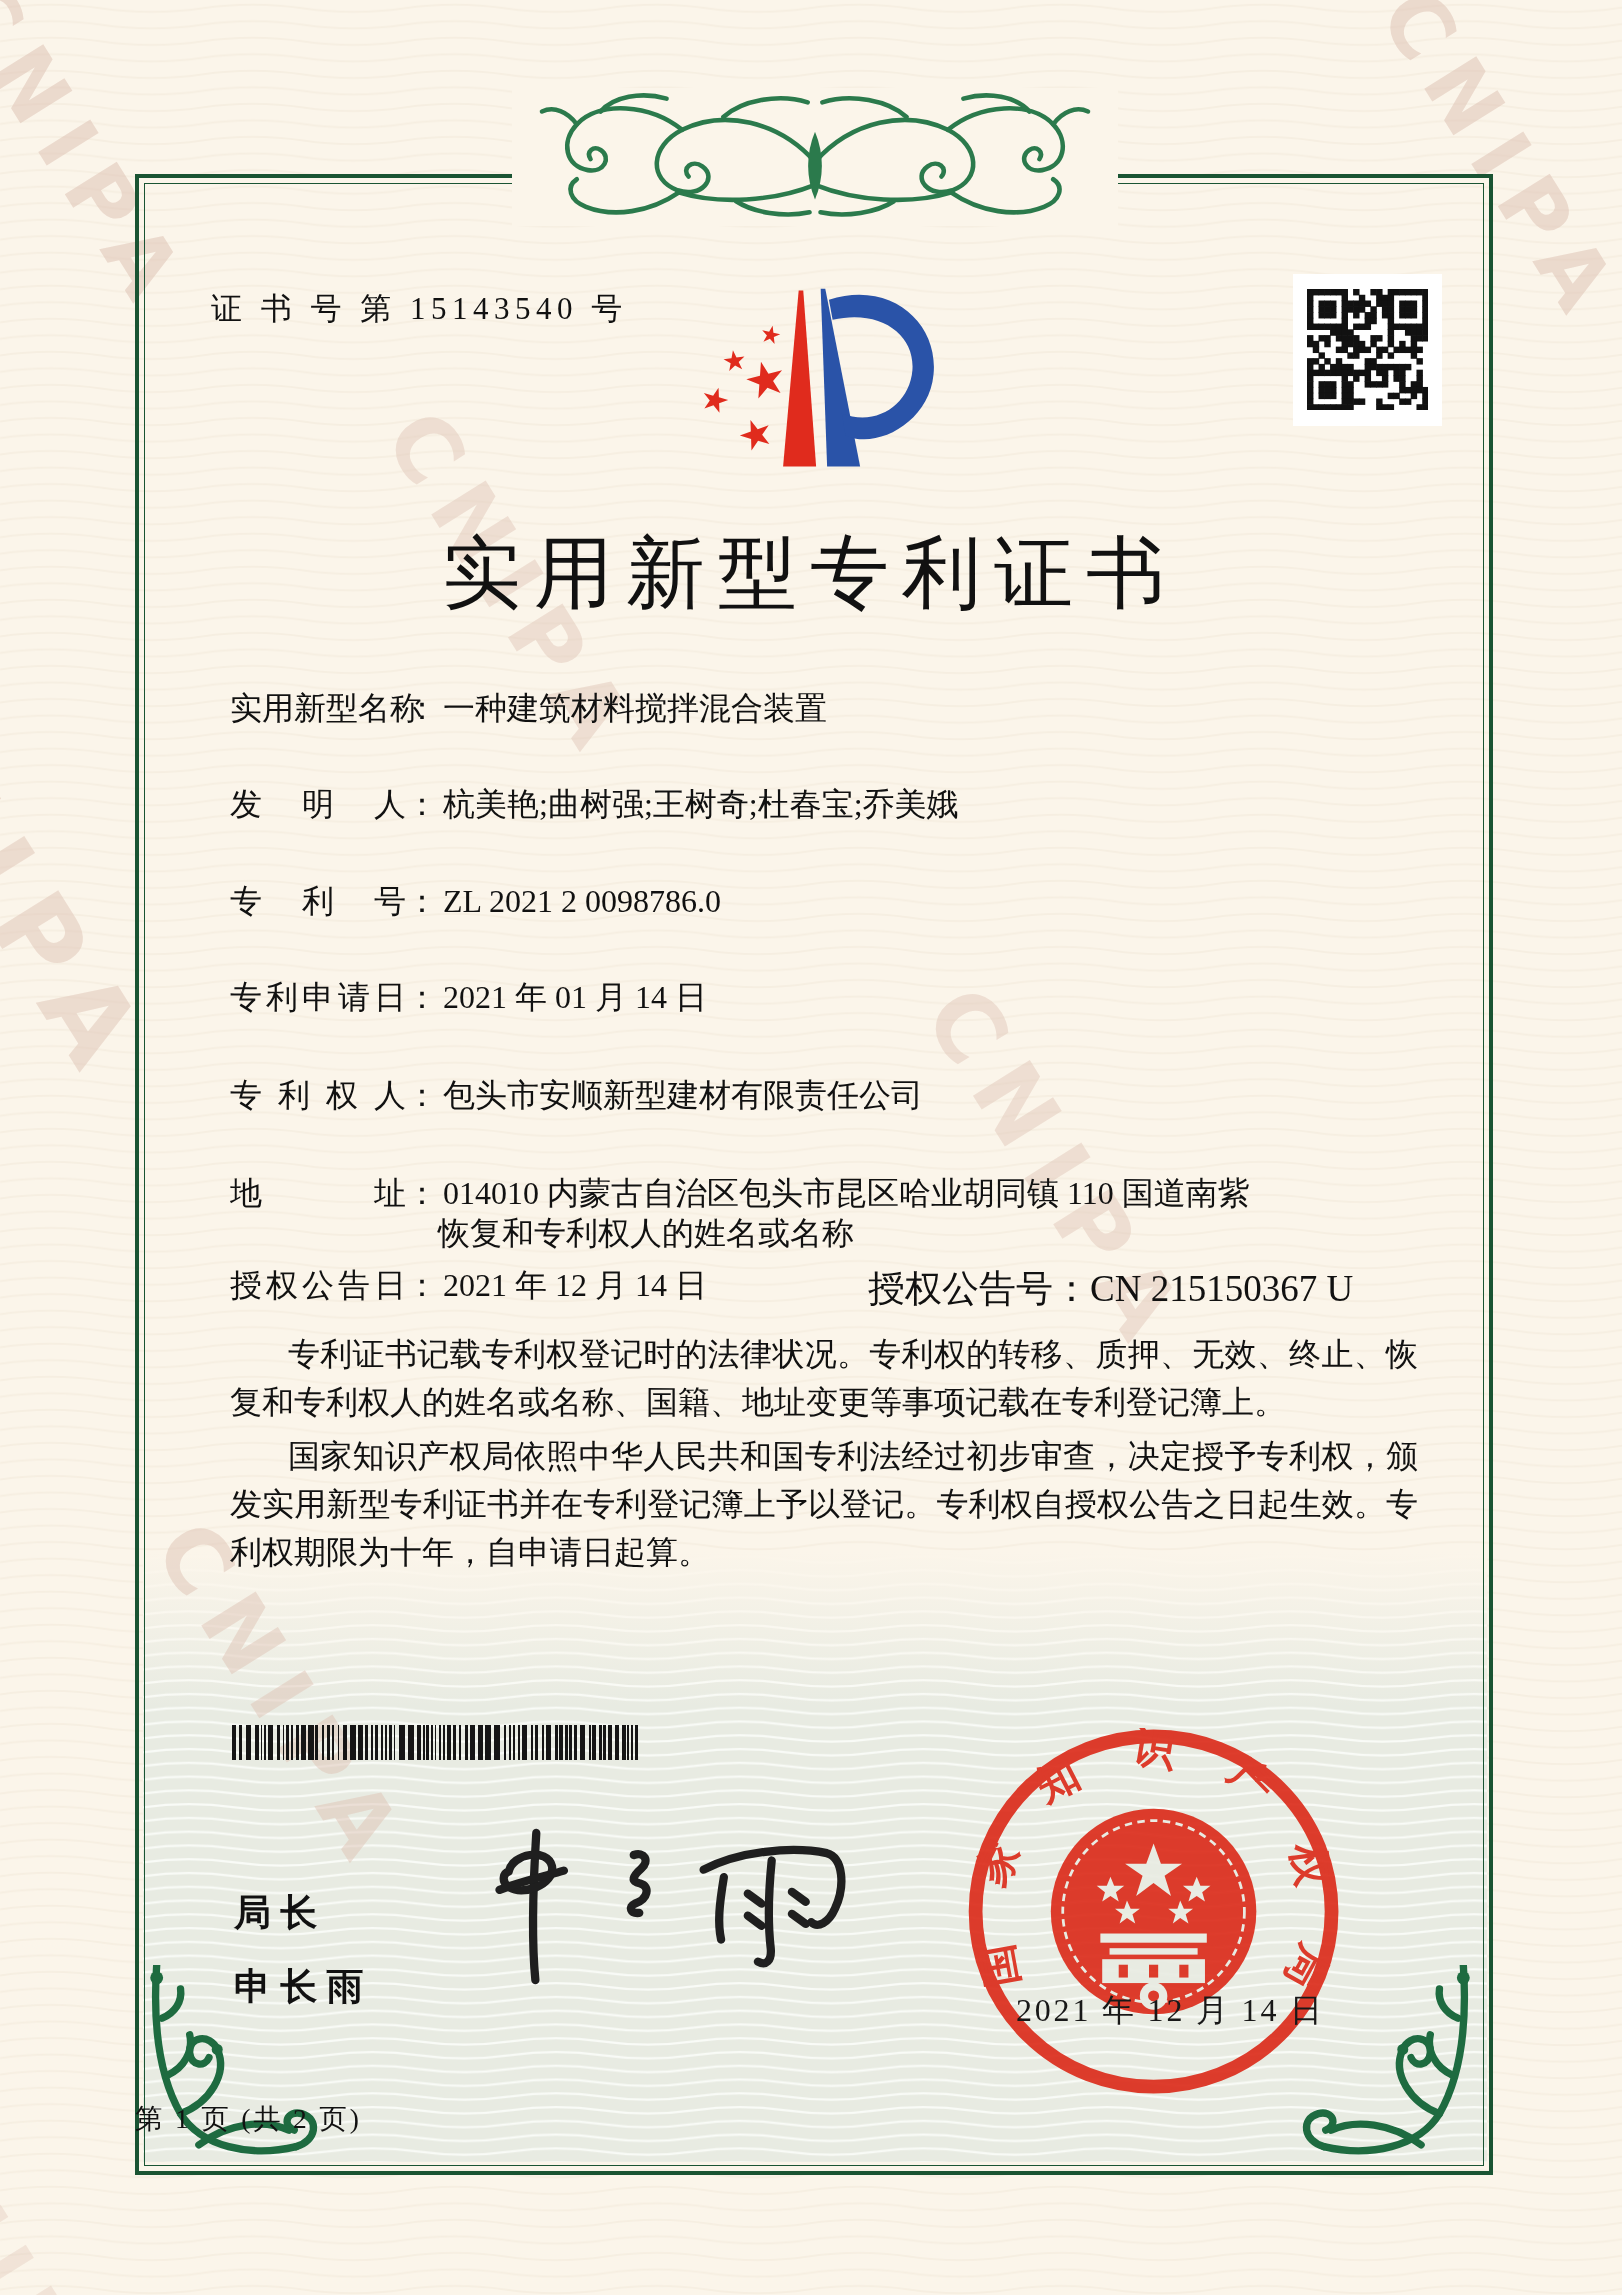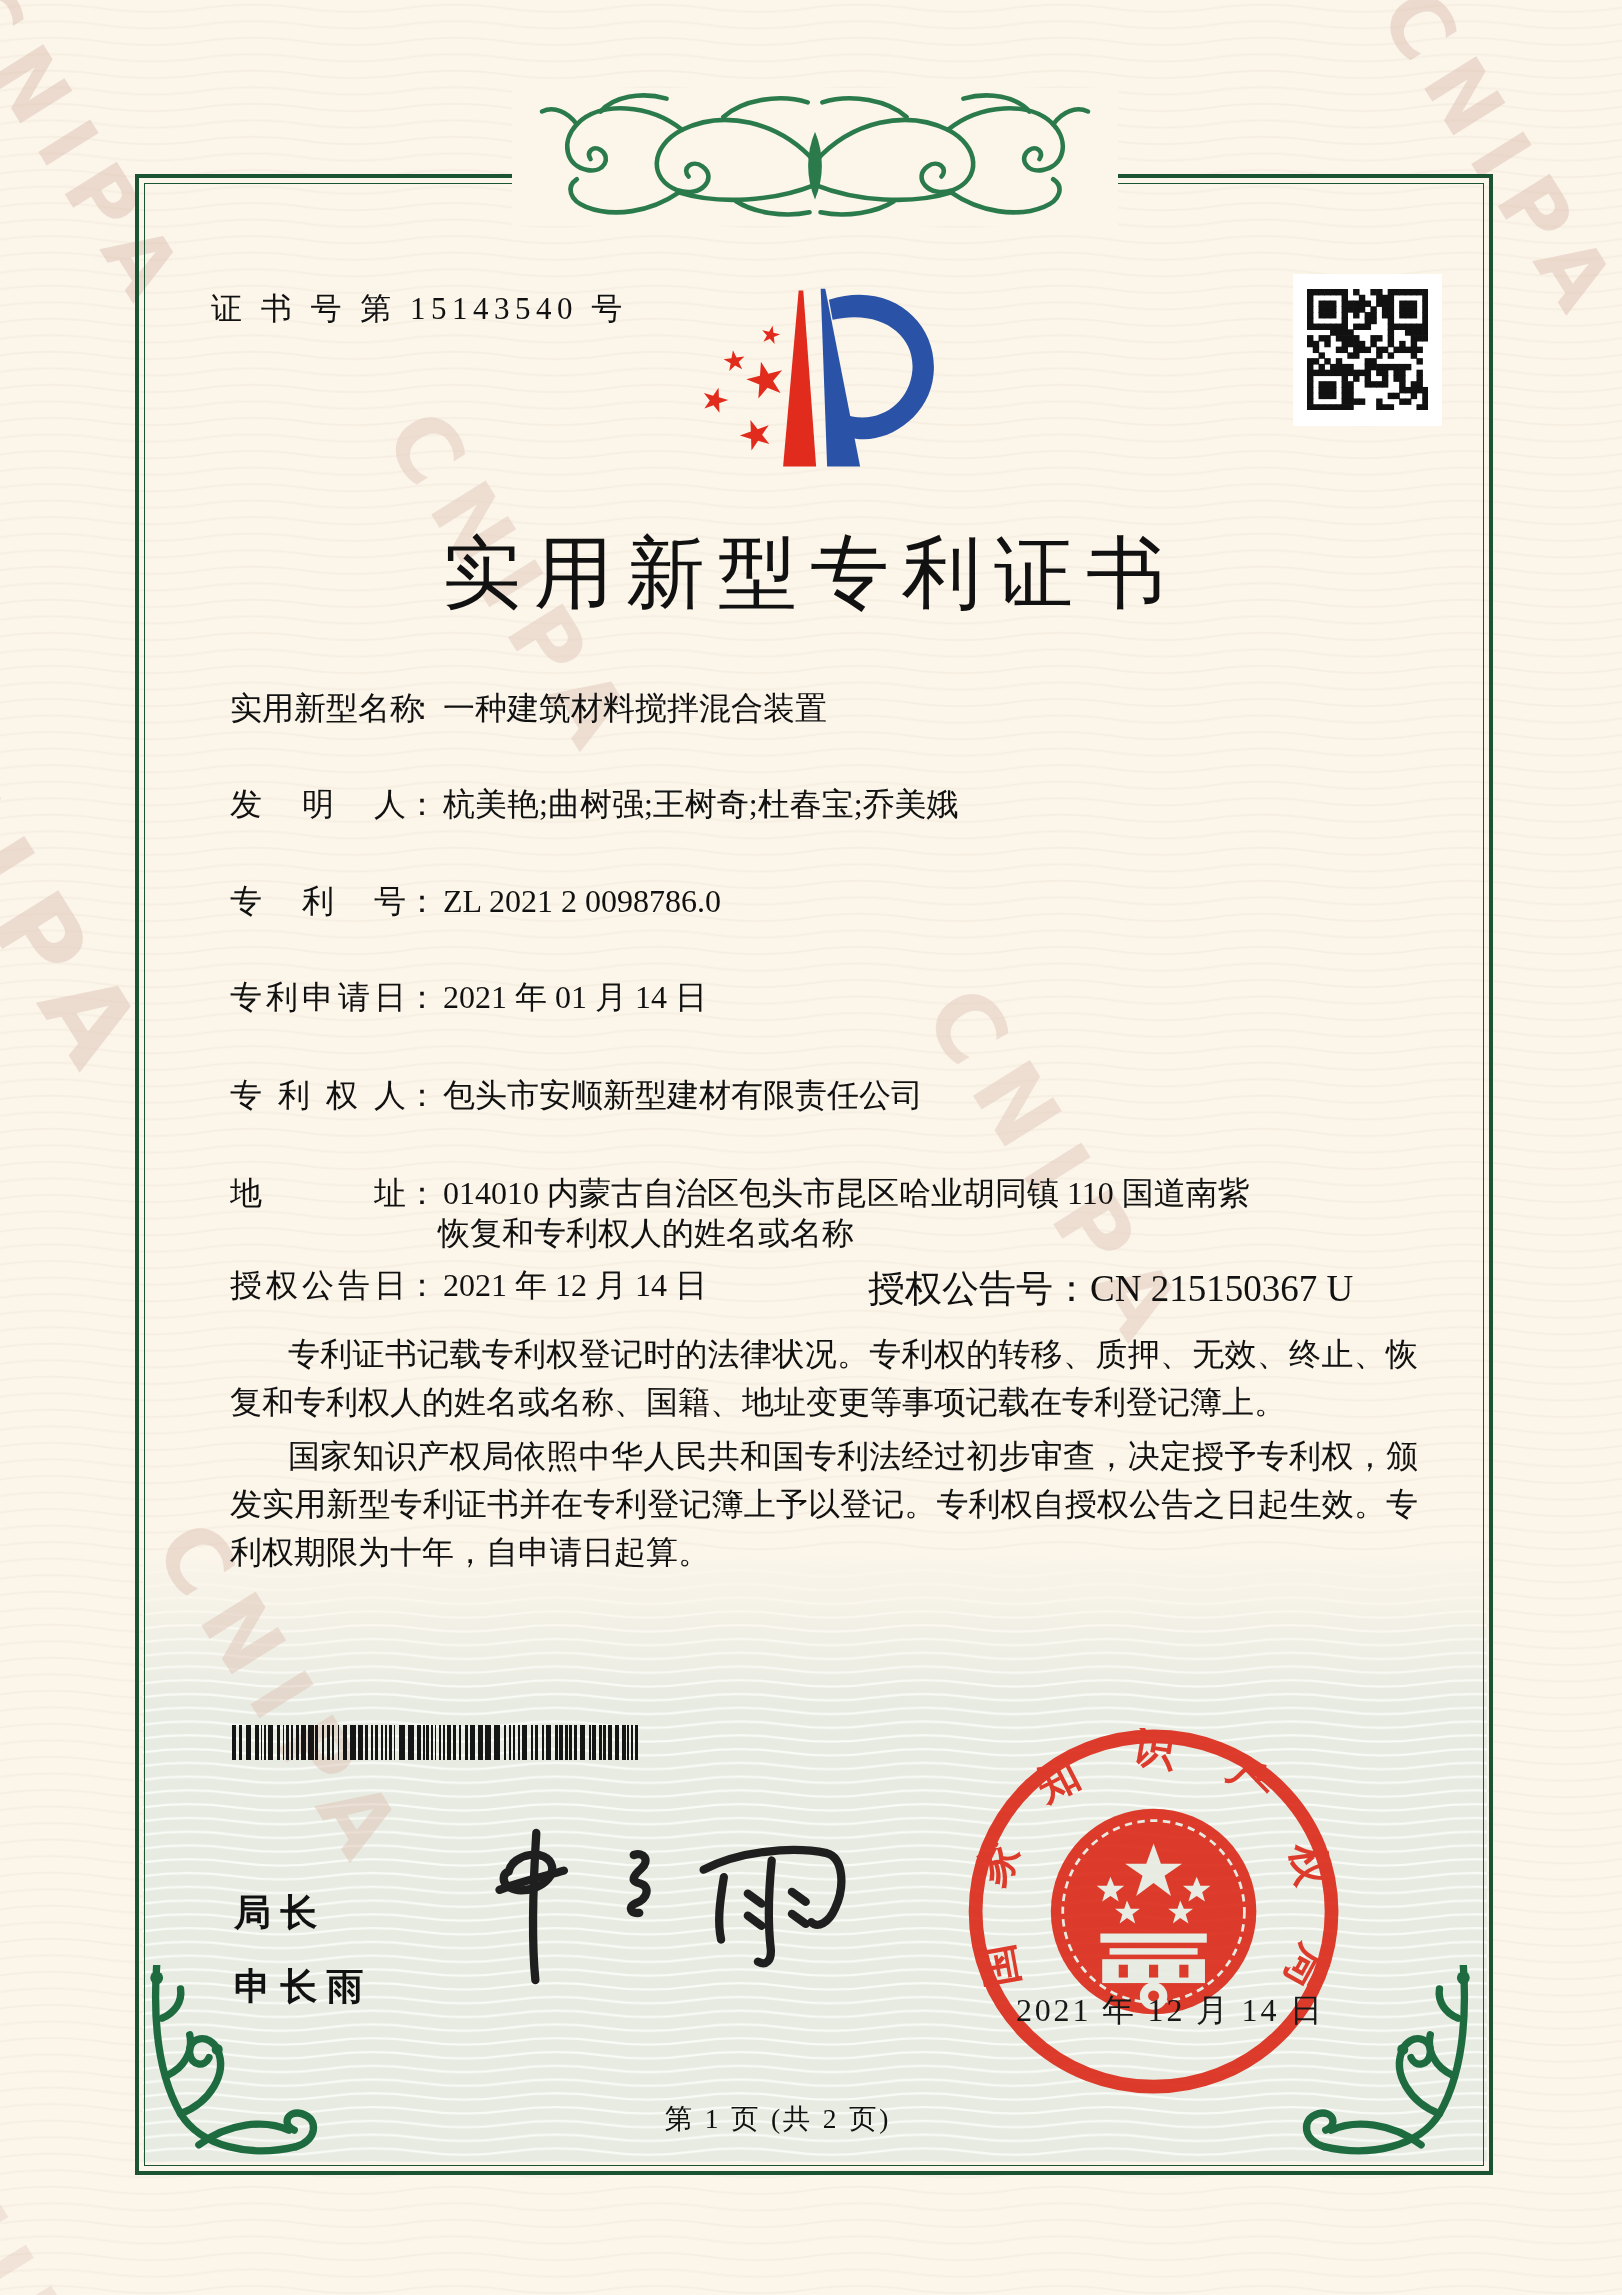--- a/index.html
+++ b/index.html
@@ -48,21 +48,21 @@
   
   .barcode{left:232px;top:1725px;width:415px;height:35px;z-index:7;display:flex;align-items:stretch;}
   .barcode span{display:block;height:100%;background:#151515;}
   .director-title{left:234px;top:1888px;font-size:37px;letter-spacing:9.2px;z-index:7;
                   font-family:"Liberation Sans","DejaVu Sans",sans-serif;font-weight:600;}
   .director-name{left:234px;top:1962px;font-size:37px;letter-spacing:9.2px;z-index:7;
                  font-family:"Liberation Sans","DejaVu Sans",sans-serif;font-weight:600;}
   .signature{left:494px;top:1820px;z-index:8;}
   .seal{left:966px;top:1728px;z-index:7;}
   .seal-date{left:1016px;top:1989px;font-size:32px;letter-spacing:2.8px;z-index:9;color:#181818;white-space:nowrap;}
-  .page-num{left:135px;top:2101px;width:1286px;text-align:center;font-size:27.5px;letter-spacing:2.8px;z-index:7;}
+  .page-num{left:135px;top:2101px;width:1286px;text-align:left;font-size:27.5px;letter-spacing:2.8px;z-index:7;}
   .footer-strip{left:622px;top:2196px;width:306px;height:100px;background:#fff;z-index:7;
                 display:flex;align-items:flex-start;justify-content:center;}
   .footer-strip span{margin-top:26px;font-size:30px;letter-spacing:6.4px;}
 </style>
 </head>
 <body>
 
 <div class="page">
 
   <svg class="abs" width="1623" height="2296" style="left:0;top:0;z-index:1;" viewBox="0 0 1767 2500">

